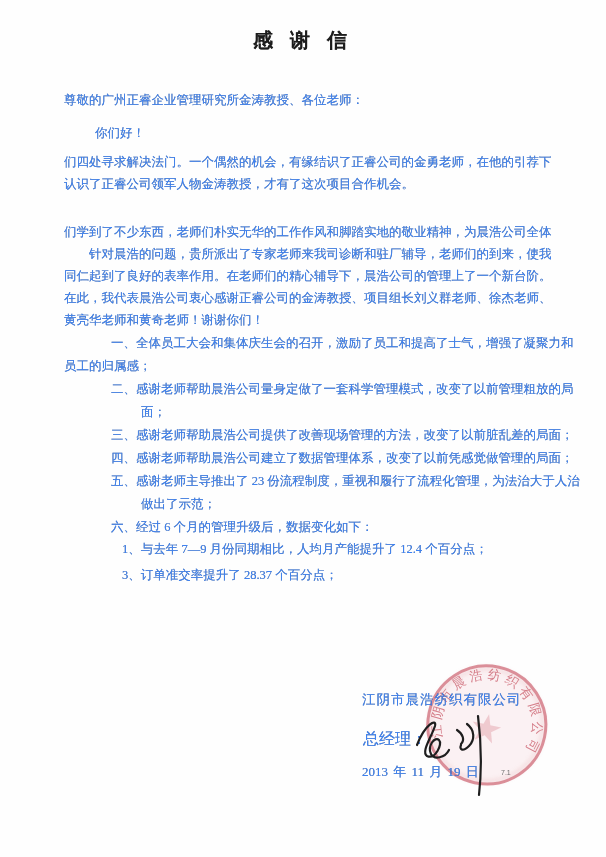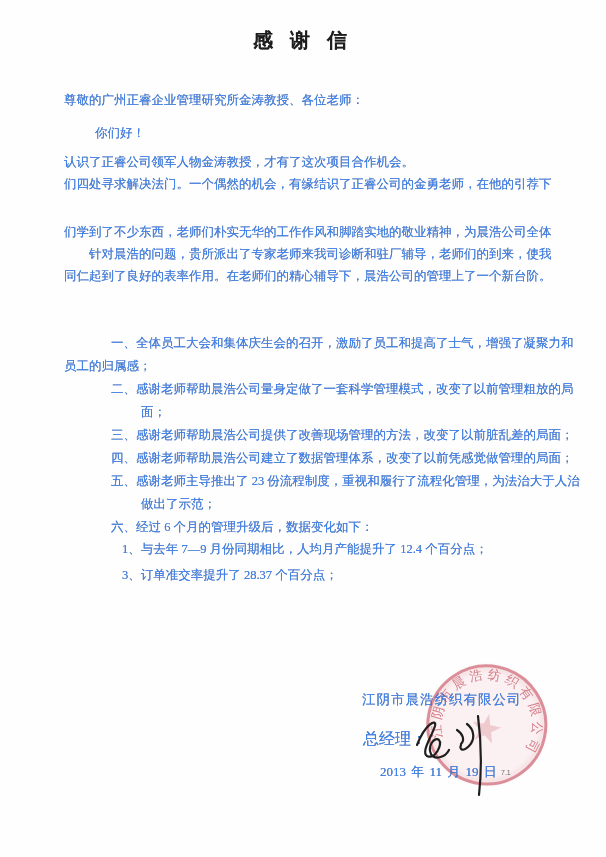--- a/index.html
+++ b/index.html
@@ -39,21 +39,21 @@
   .indent { padding-left: 25px; }
   .items { top: 332px; }
   .items .line { line-height: 23px; }
   .ind-num  { padding-left: 47px; }
   .ind-flush{ padding-left: 0; }
   .ind-hang { padding-left: 77px; }
   .subitems { top: 537px; }
   .subitems .line { line-height: 25.5px; padding-left: 58px; }
   .sig-company { top: 691px; left: 362px; font-size: 13.5px; letter-spacing: 1px; z-index: 3; }
   .sig-role    { top: 729px; left: 363px; font-size: 16px; z-index: 3; }
-  .sig-date    { top: 763px; left: 380px; font-size: 13px; word-spacing: 2px; z-index: 3; }
+  .sig-date    { top: 763px; left: 362px; font-size: 13px; word-spacing: 2px; z-index: 3; }
   .seal {
     position: absolute;
     left: 419px; top: 656px;
     width: 136px; height: 136px;
     z-index: 1;
   }
   .seal-mark {
     position: absolute;
     left: 501px; top: 769px;
     font-size: 7px;
@@ -73,28 +73,30 @@
 <body>
 
 <div class="page">
 
   <div class="title">感 谢 信</div>
 
   <div class="block salutation">尊敬的广州正睿企业管理研究所金涛教授、各位老师：</div>
   <div class="block greeting">你们好！</div>
 
   <div class="block para para1">
+    <div class="line">们四处寻求解决法门。一个偶然的机会，有缘结识了正睿公司的金勇老师，在他的引荐下</div>
     <div class="line">认识了正睿公司领军人物金涛教授，才有了这次项目合作机会。</div>
-    <div class="line">们四处寻求解决法门。一个偶然的机会，有缘结识了正睿公司的金勇老师，在他的引荐下</div>
   </div>
 
   <div class="block para para2">
     <div class="line">们学到了不少东西，老师们朴实无华的工作作风和脚踏实地的敬业精神，为晨浩公司全体</div>
     <div class="line indent">针对晨浩的问题，贵所派出了专家老师来我司诊断和驻厂辅导，老师们的到来，使我</div>
     <div class="line">同仁起到了良好的表率作用。在老师们的精心辅导下，晨浩公司的管理上了一个新台阶。</div>
+    <div class="line">在此，我代表晨浩公司衷心感谢正睿公司的金涛教授、项目组长刘义群老师、徐杰老师、</div>
+    <div class="line">黄亮华老师和黄奇老师！谢谢你们！</div>
   </div>
 
   <div class="block items">
     <div class="line ind-num">一、全体员工大会和集体庆生会的召开，激励了员工和提高了士气，增强了凝聚力和</div>
     <div class="line ind-flush">员工的归属感；</div>
     <div class="line ind-num">二、感谢老师帮助晨浩公司量身定做了一套科学管理模式，改变了以前管理粗放的局</div>
     <div class="line ind-hang">面；</div>
     <div class="line ind-num">三、感谢老师帮助晨浩公司提供了改善现场管理的方法，改变了以前脏乱差的局面；</div>
     <div class="line ind-num">四、感谢老师帮助晨浩公司建立了数据管理体系，改变了以前凭感觉做管理的局面；</div>
     <div class="line ind-num">五、感谢老师主导推出了 23 份流程制度，重视和履行了流程化管理，为法治大于人治</div>

